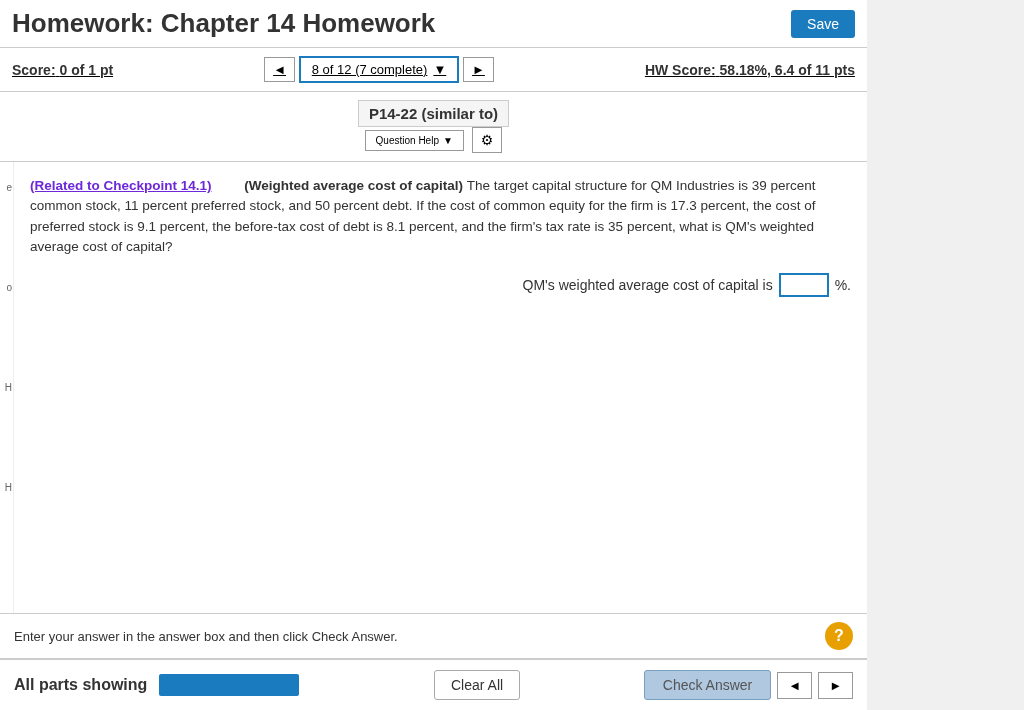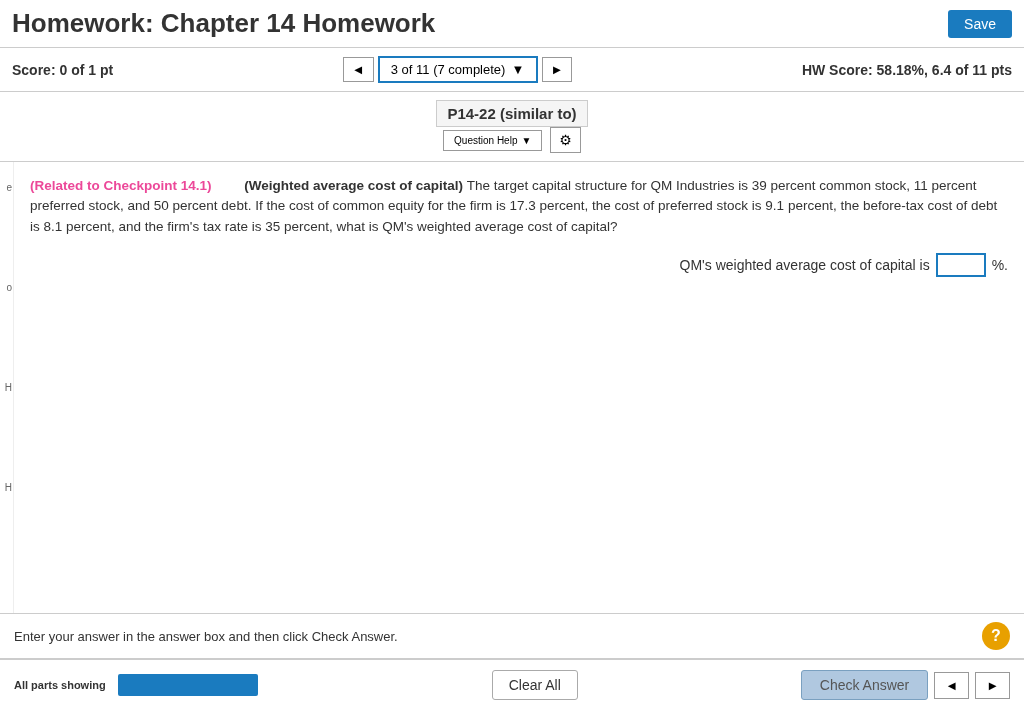--- a/index.html
+++ b/index.html
@@ -30,20 +30,21 @@
     }
 
     
     #score-row {
       background: #fff;
       border-bottom: 1px solid #ccc;
       padding: 8px 12px;
       display: flex;
       align-items: center;
       justify-content: space-between;
+      text-decoration: underline;
     }
     #score-left { font-size: 14px; color: #333; }
     #score-left span { font-weight: bold; }
     #nav-controls { display: flex; align-items: center; gap: 4px; }
     #nav-prev, #nav-next {
       background: #fff;
       border: 1px solid #999;
       padding: 4px 8px;
       cursor: pointer;
       font-size: 13px;
@@ -127,21 +128,21 @@
       background: #fff;
       overflow-y: auto;
       height: 535px;
     }
     #question-text {
       font-size: 13.5px;
       color: #333;
       line-height: 1.5;
       margin-bottom: 16px;
     }
-    .checkpoint-label { color: #ec4899; font-weight: bold; }
+    .checkpoint-label { color: #6d28d9; font-weight: bold; text-decoration: underline; }
     .bold-label { font-weight: bold; margin-left: 29px; }
 
     #answer-row {
       display: flex;
       align-items: center;
       gap: 6px;
       font-size: 14px;
       color: #333;
       justify-content: flex-end;
     }
@@ -193,21 +194,21 @@
       display: flex;
       align-items: center;
       justify-content: space-between;
       position: absolute;
       bottom: 0;
       left: 0;
       right: 0;
       height: 52px;
     }
     #footer-left { display: flex; align-items: center; gap: 12px; }
-    #all-parts-label { font-size: 11px; font-weight: bold; color: #333; }
+    #all-parts-label { font-size: 16px; font-weight: bold; color: #333; }
     #progress-bar-bg {
       width: 140px;
       height: 22px;
       background: #1a7bbf;
       border-radius: 2px;
     }
     #clear-all-btn {
       background: #fff;
       border: 1px solid #aaa;
       padding: 6px 16px;
@@ -229,21 +230,21 @@
     }
     #footer-prev, #footer-next {
       background: #fff;
       border: 1px solid #999;
       padding: 5px 10px;
       cursor: pointer;
       font-size: 13px;
     }
     #wrapper {
       position: relative;
-      width: 1024px;
+      width: 867px;
       height: 710px;
       overflow: hidden;
     }
     #content-area {
       height: 604px;
       overflow: hidden;
     }
   </style>
 </head>
 <body>
@@ -256,21 +257,21 @@
   </div>
 
   <div id="score-row">
     <div id="score-left">
       <span>Score:</span>
       <span>0 of 1 pt</span>
     </div>
     <div id="nav-controls">
       <button id="nav-prev">◄</button>
       <div id="progress-dropdown">
-        <span>3 of 11 (7 complete)</span>
+        <span>8 of 12 (7 complete)</span>
         <span>▼</span>
       </div>
       <button id="nav-next">►</button>
     </div>
     <div id="hw-score">
       <span>HW Score:</span>
       <span>58.18%, 6.4 of 11 pts</span>
     </div>
   </div>
 

